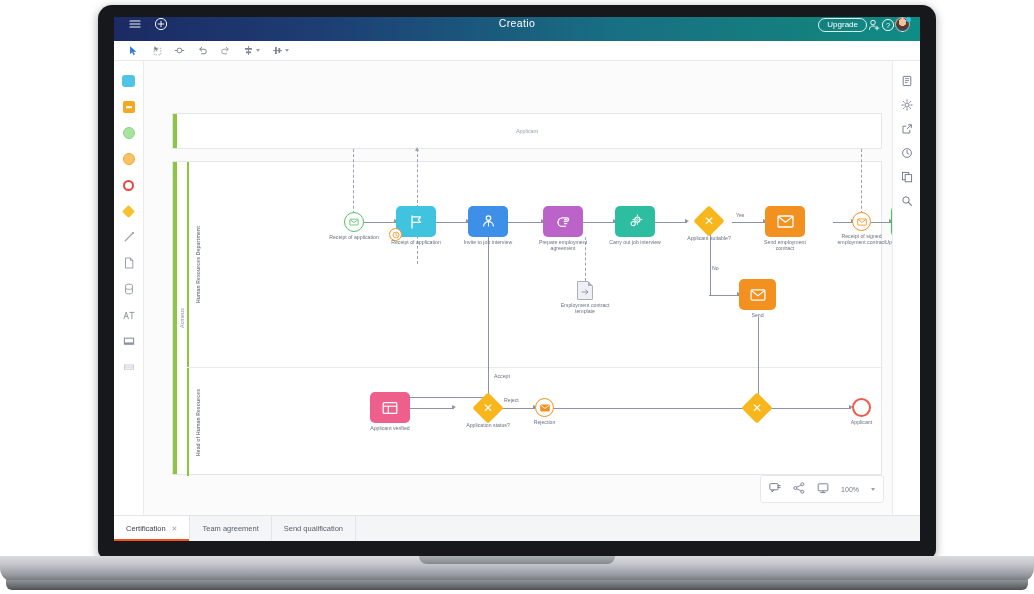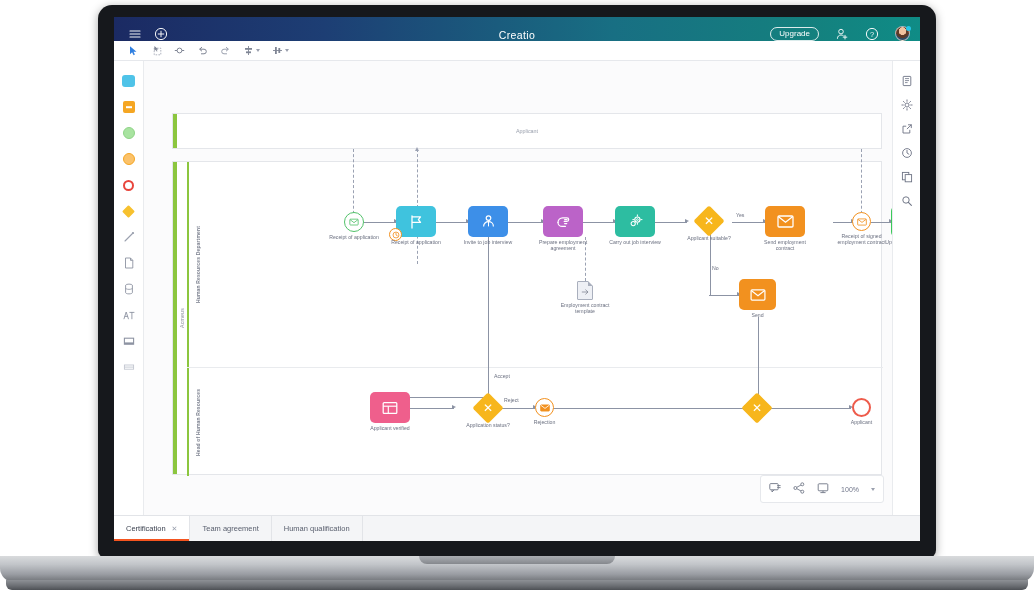--- a/index.html
+++ b/index.html
@@ -51,31 +51,31 @@
     background: linear-gradient(180deg,#8e9196 0%, #6a6d72 60%, #4d5055 100%);
     border-radius: 0 0 6px 6px;
     filter: blur(0.3px);
   }
 
   
   .app-header {
     position: absolute; left: 0; top: 0;
     width: 806px; height: 24px;
     background: linear-gradient(90deg, #1b2a63 0%, #1d3e74 26%, #186f83 62%, #14807e 86%, #0f8c86 100%);
-    display: flex; align-items: flex-end;
+    display: flex; align-items: flex-start;
     color: #ffffff;
   }
   .hdr-left { display: flex; align-items: center; gap: 12px; padding-left: 14px; }
   .hdr-icon { width: 14px; height: 14px; cursor: pointer; opacity: 0.95; }
   .hdr-title {
     position: absolute; left: 0; right: 0; text-align: center;
     font-size: 10.5px; letter-spacing: 0.4px; pointer-events: none;
   }
   .hdr-right {
-    margin-left: auto; display: flex; align-items: center; gap: 16px;
+    margin-left: auto; display: flex; align-items: center; gap: 0;
     padding-right: 10px; z-index: 2;
   }
   .upgrade-pill {
     border: 1px solid rgba(255,255,255,0.85);
     border-radius: 9px;
     padding: 1px 8px 2px;
     font-size: 8px;
     cursor: pointer;
     white-space: nowrap;
   }
@@ -820,21 +820,21 @@
 
     <div class="tabbar">
       <div class="tab active">
         <span>Certification</span>
         <span class="tab-close">✕</span>
       </div>
       <div class="tab">
         <span>Team agreement</span>
       </div>
       <div class="tab">
-        <span>Human qualification</span>
+        <span>Send qualification</span>
       </div>
     </div>
 
   </div>
 
   <div class="laptop-base"></div>
   <div class="laptop-foot"></div>
 </div>
 
 </body></html>

